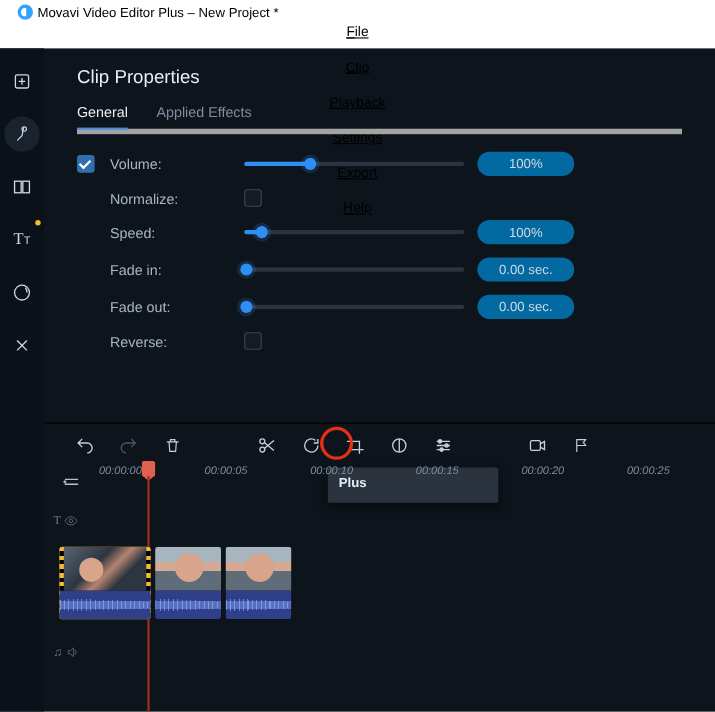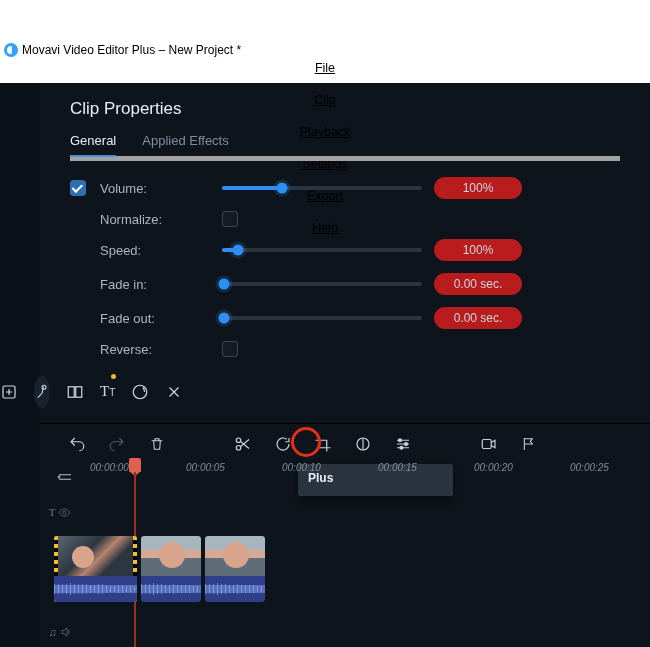--- a/index.html
+++ b/index.html
@@ -1,44 +1,44 @@
 <!DOCTYPE html>
 <html><head>
 <meta charset="utf-8">
 <style>
   * { box-sizing: border-box; margin: 0; padding: 0; font-family: "Segoe UI", Arial, sans-serif; }
   body { width: 650px; height: 647px; background: #fff; overflow: hidden; }
-  .titlebar { height: 22px; display: flex; align-items: center; padding: 0 4px; font-size: 12px; color: #000; gap: 4px; margin-top: 39px; }
+  .titlebar { height: 22px; display: flex; align-items: center; padding: 0 16px; font-size: 12px; color: #000; gap: 4px; }
   .logo { width: 14px; height: 14px; border-radius: 50%; background: #35a1ff; position: relative; }
   .logo::after { content: ""; position: absolute; inset: 3px; background: #fff; border-radius: 50%; clip-path: polygon(0 0, 60% 0, 60% 100%, 0 100%); }
   .menubar { height: 22px; display: flex; align-items: center; gap: 18px; padding: 0 10px; flex-direction: column; }
   .menubar span { font-size: 12.5px; color: #000; text-decoration: underline; text-decoration-color: #000; text-underline-offset: 1px; cursor: default; }
   .menubar span::first-letter { text-decoration: underline; }
   .app { display: flex; height: 603px; background: #0e141b; }
-  .sidebar { width: 40px; background: #0b1118; display: flex; flex-direction: row; align-items: center; padding-top: 14px; gap: 16px; }
+  .sidebar { width: 40px; background: #0b1118; display: flex; flex-direction: column; align-items: center; padding-top: 14px; gap: 16px; }
   .side-btn { width: 32px; height: 32px; border-radius: 50%; display: flex; align-items: center; justify-content: center; color: #cfd8e2; }
   .side-btn.active-dot { position: relative; }
   .side-btn.active-dot::before { content: ""; width: 5px; height: 5px; background: #f7b731; border-radius: 50%; position: absolute; top: -2px; right: -1px; }
   .side-btn svg, .tb-btn svg { stroke: currentColor; fill: none; stroke-width: 1.6; }
   .tt-icon { font-size: 15px; font-family: Georgia, serif; }
   .main { flex: 1; display: flex; flex-direction: column; }
   .panel { padding: 16px 30px 10px 30px; color: #cfd8e2; }
   .panel-title { font-size: 17px; font-weight: 400; margin-bottom: 14px; color: #e8eef5; }
   .tabs { display: flex; gap: 26px; border-bottom: 5px solid #a3a3a3; margin-bottom: 16px; }
   .tab { font-size: 13px; color: #7f8da0; padding-bottom: 8px; position: relative; }
   .tab.active { color: #e8eef5; }
   .tab.active::after { content: ""; position: absolute; left: 0; right: 0; bottom: -1px; height: 2px; background: #4a90d9; }
   .prop-row { display: grid; grid-template-columns: 18px 110px 200px 88px; align-items: center; column-gap: 12px; margin-bottom: 12px; font-size: 13px; color: #a9b6c4; }
   .chk { width: 16px; height: 16px; border: 1px solid #3c4652; border-radius: 3px; background: #141b24; display: flex; align-items: center; justify-content: center; }
   .chk.on { background: #2f6fb0; border-color: #2f6fb0; }
   .chk.on::after { content: ""; width: 8px; height: 4px; border-left: 2px solid #fff; border-bottom: 2px solid #fff; transform: rotate(-45deg) translate(0,-1px); }
   .slider { height: 4px; background: #2a333e; border-radius: 2px; position: relative; }
   .slider .fill { position: absolute; left: 0; top: 0; bottom: 0; background: #2f8ef4; border-radius: 2px; }
   .slider .thumb { position: absolute; top: 50%; transform: translate(-50%, -50%); width: 11px; height: 11px; background: #2f8ef4; border-radius: 50%; box-shadow: 0 0 0 3px rgba(47,142,244,0.18); }
-  .pill { background: #b91c1c; color: #cfd8e2; font-size: 12px; text-align: center; border-radius: 12px; padding: 4px 0; }
+  .pill { background: #0369a1; color: #cfd8e2; font-size: 12px; text-align: center; border-radius: 12px; padding: 4px 0; }
   .timeline-area { margin-top: 44px; background: #0e141b; border-top: 1px solid #000; }
   .toolbar { height: 40px; display: flex; align-items: center; padding: 0 26px; gap: 18px; color: #c6d0db; position: relative; }
   .tb-sep { flex: 0 0 28px; }
   .tb-btn { width: 22px; height: 22px; display: flex; align-items: center; justify-content: center; color: #c6d0db; }
   .tb-btn.dim { color: #4c5764; }
   .crop-highlight { position: absolute; width: 30px; height: 30px; border: 3px solid #e53016; border-radius: 50%; top: 3px; }
   .tooltip { position: absolute; top: 40px; background: #2a333e; color: #cfd8e2; font-size: 12px; padding: 6px 10px 8px 10px; border-radius: 2px; width: 155px; line-height: 1.35; box-shadow: 0 4px 10px rgba(0,0,0,0.4); }
   .tooltip .tt-title { font-weight: 600; margin-bottom: 2px; color: #e8eef5; }
   .ruler-row { display: flex; font-style: italic; }
   .track-gutter { width: 40px; display: flex; flex-direction: column; align-items: center; color: #5e6b79; }

